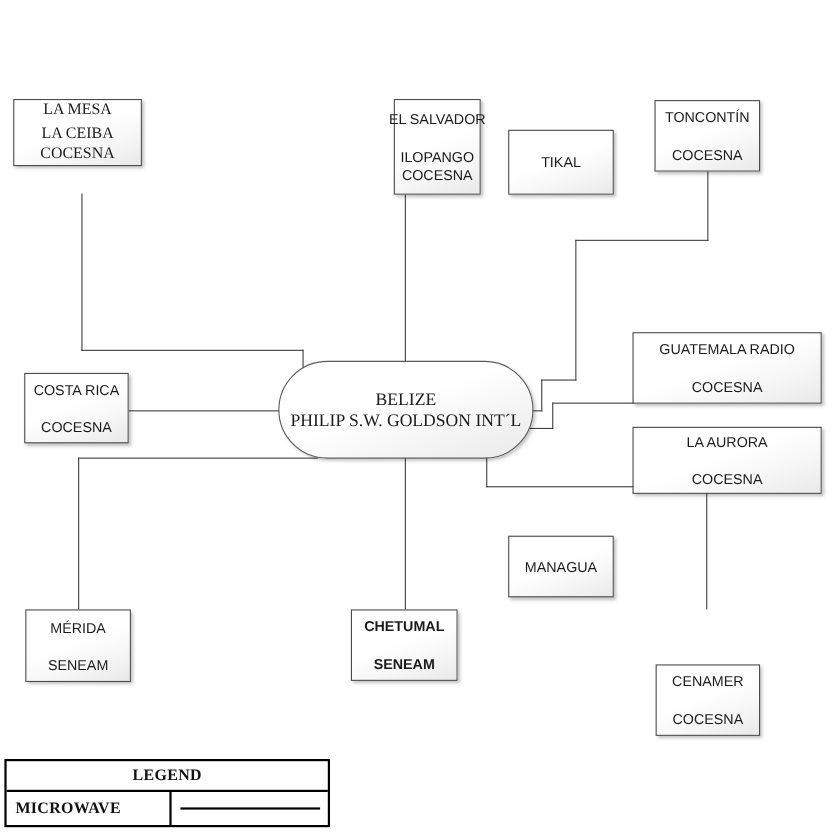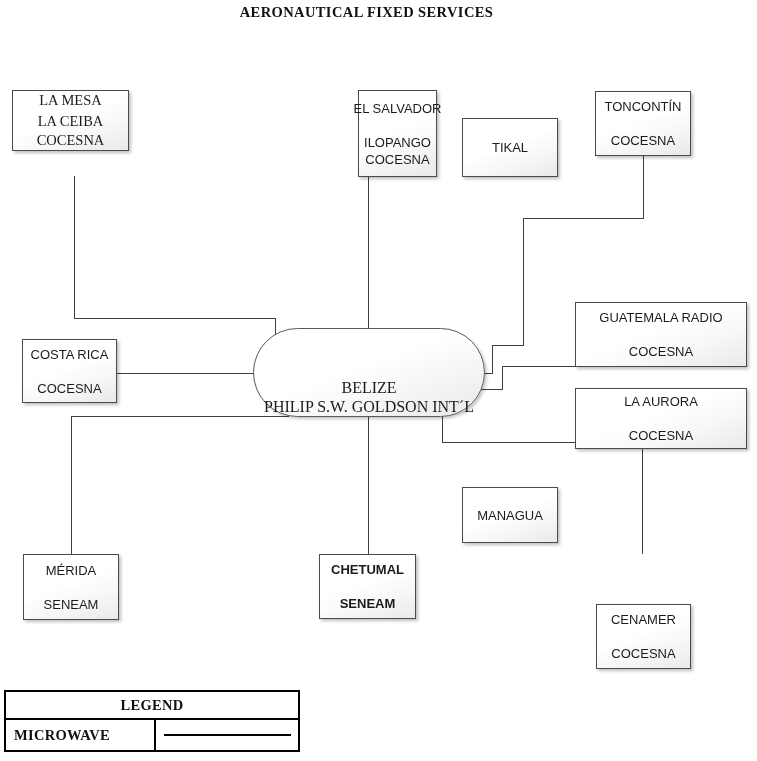--- a/index.html
+++ b/index.html
@@ -30,21 +30,21 @@
   .sans { font-family:"Liberation Sans", sans-serif; font-size:13px; }
   .serif { font-family:"Liberation Serif", serif; font-size:14.5px; }
   .nl { height:17px; line-height:17px; white-space:nowrap; }
   .serif .nl { height:19px; line-height:19px; }
   .hub {
     position:absolute; box-sizing:border-box;
     left:253px; top:328px; width:232px; height:89px;
     border:1px solid #5a5a5a; border-radius:45px;
     background:linear-gradient(160deg,#ffffff 45%,#f5f5f5 70%,#e9e9e9 100%);
     box-shadow:2px 2px 3px rgba(0,0,0,0.22);
-    display:flex; flex-direction:column; justify-content:flex-end; align-items:center;
+    display:flex; flex-direction:column; justify-content:center; align-items:center;
     text-align:center;
     font-family:"Liberation Serif", serif; font-size:16px; color:#1b1b1b;
   }
   .hub .hl { height:19px; line-height:19px; white-space:nowrap; }
   .legend {
     position:absolute; left:4px; top:690px; width:296px; height:62px;
     box-sizing:border-box; border:2px solid #000000;
     font-family:Liberation Serif, serif; font-weight:bold; font-size:14.5px;
     color:#111111;
   }
@@ -62,21 +62,20 @@
     box-sizing:border-box; flex:1; border-left:2px solid #000000;
     display:flex; align-items:center; justify-content:center;
   }
   .legend-line { width:127px; height:2px; background:#000000; }
 </style>
 </head>
 <body>
 
 <div id="canvas">
 
-  <div class="title">AERONAUTICAL FIXED SERVICES</div>
 
   <div>
     <div class="seg" style="left:74px;top:176px;width:1px;height:143px;"></div>
     <div class="seg" style="left:74px;top:318px;width:202px;height:1px;"></div>
     <div class="seg" style="left:275px;top:318px;width:1px;height:18px;"></div>
   </div>
   <div>
     <div class="seg" style="left:368px;top:177px;width:1px;height:153px;"></div>
   </div>
   <div>

